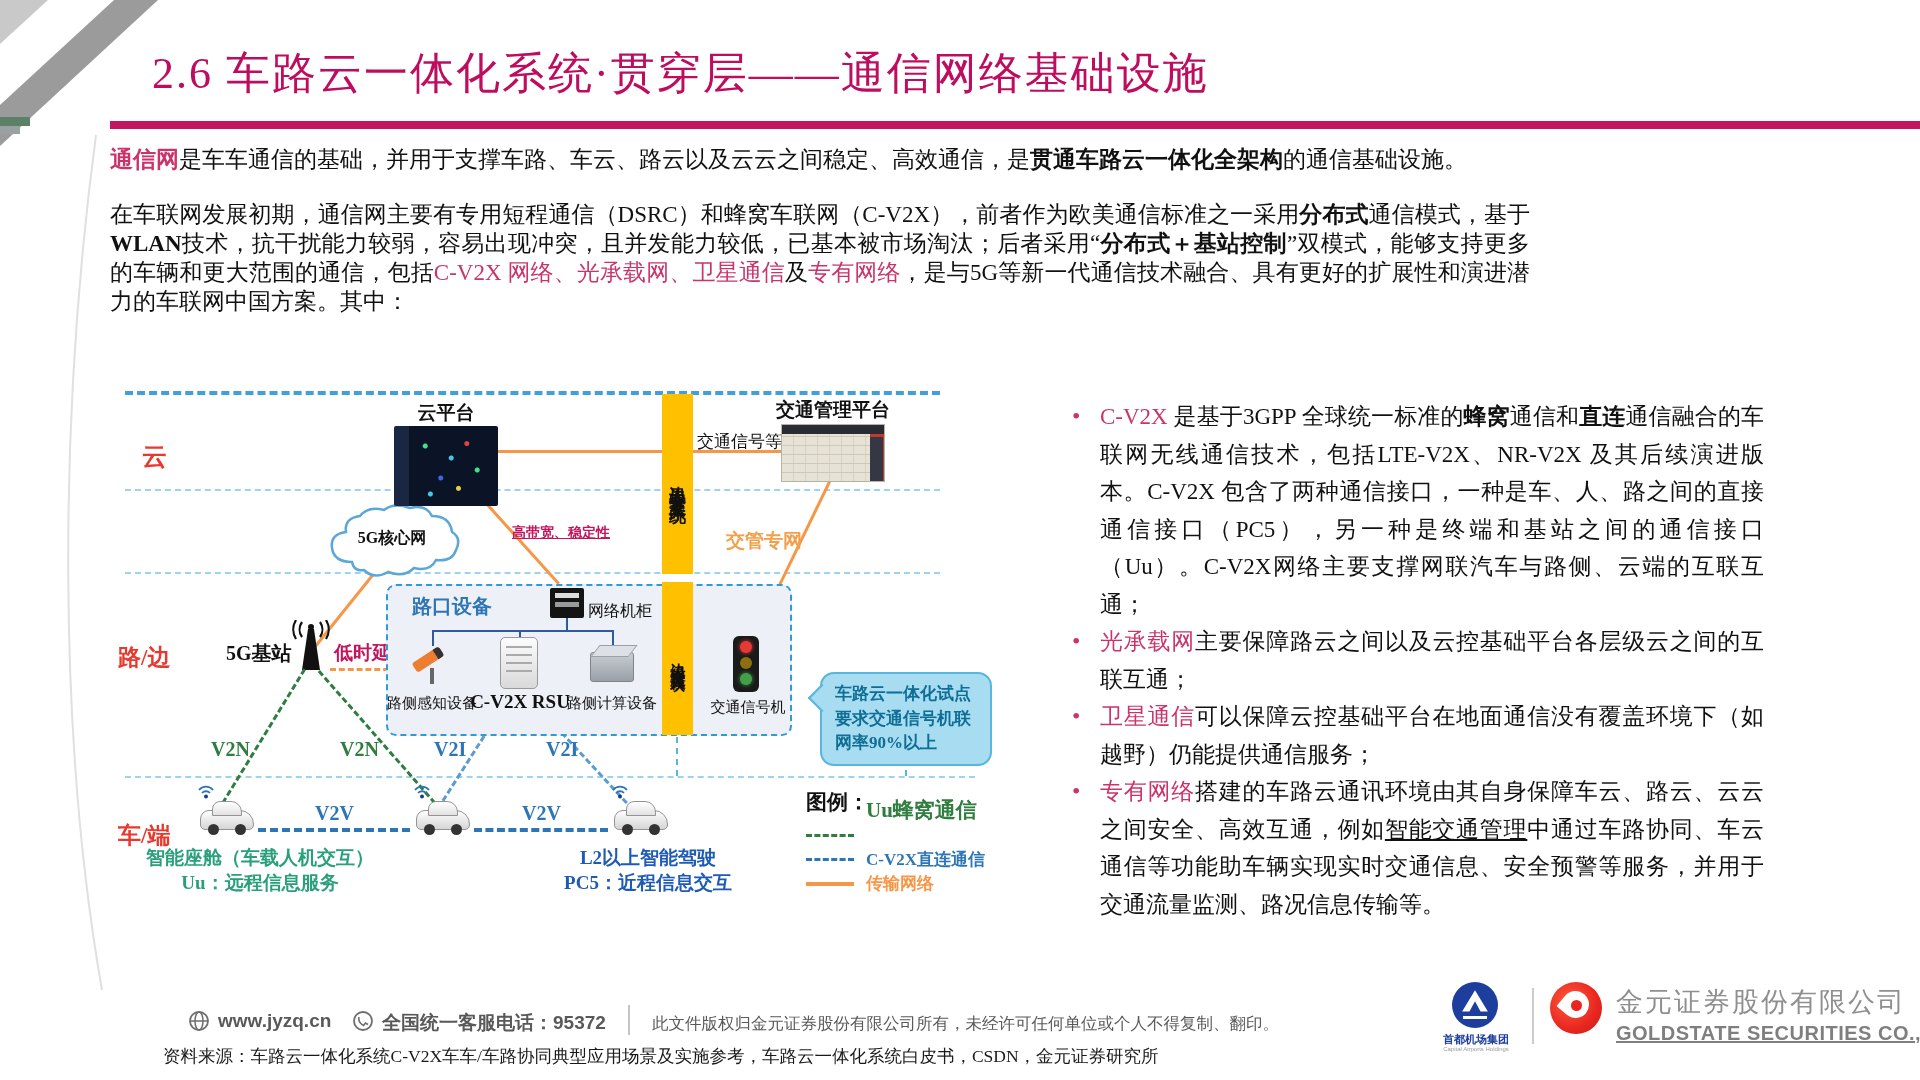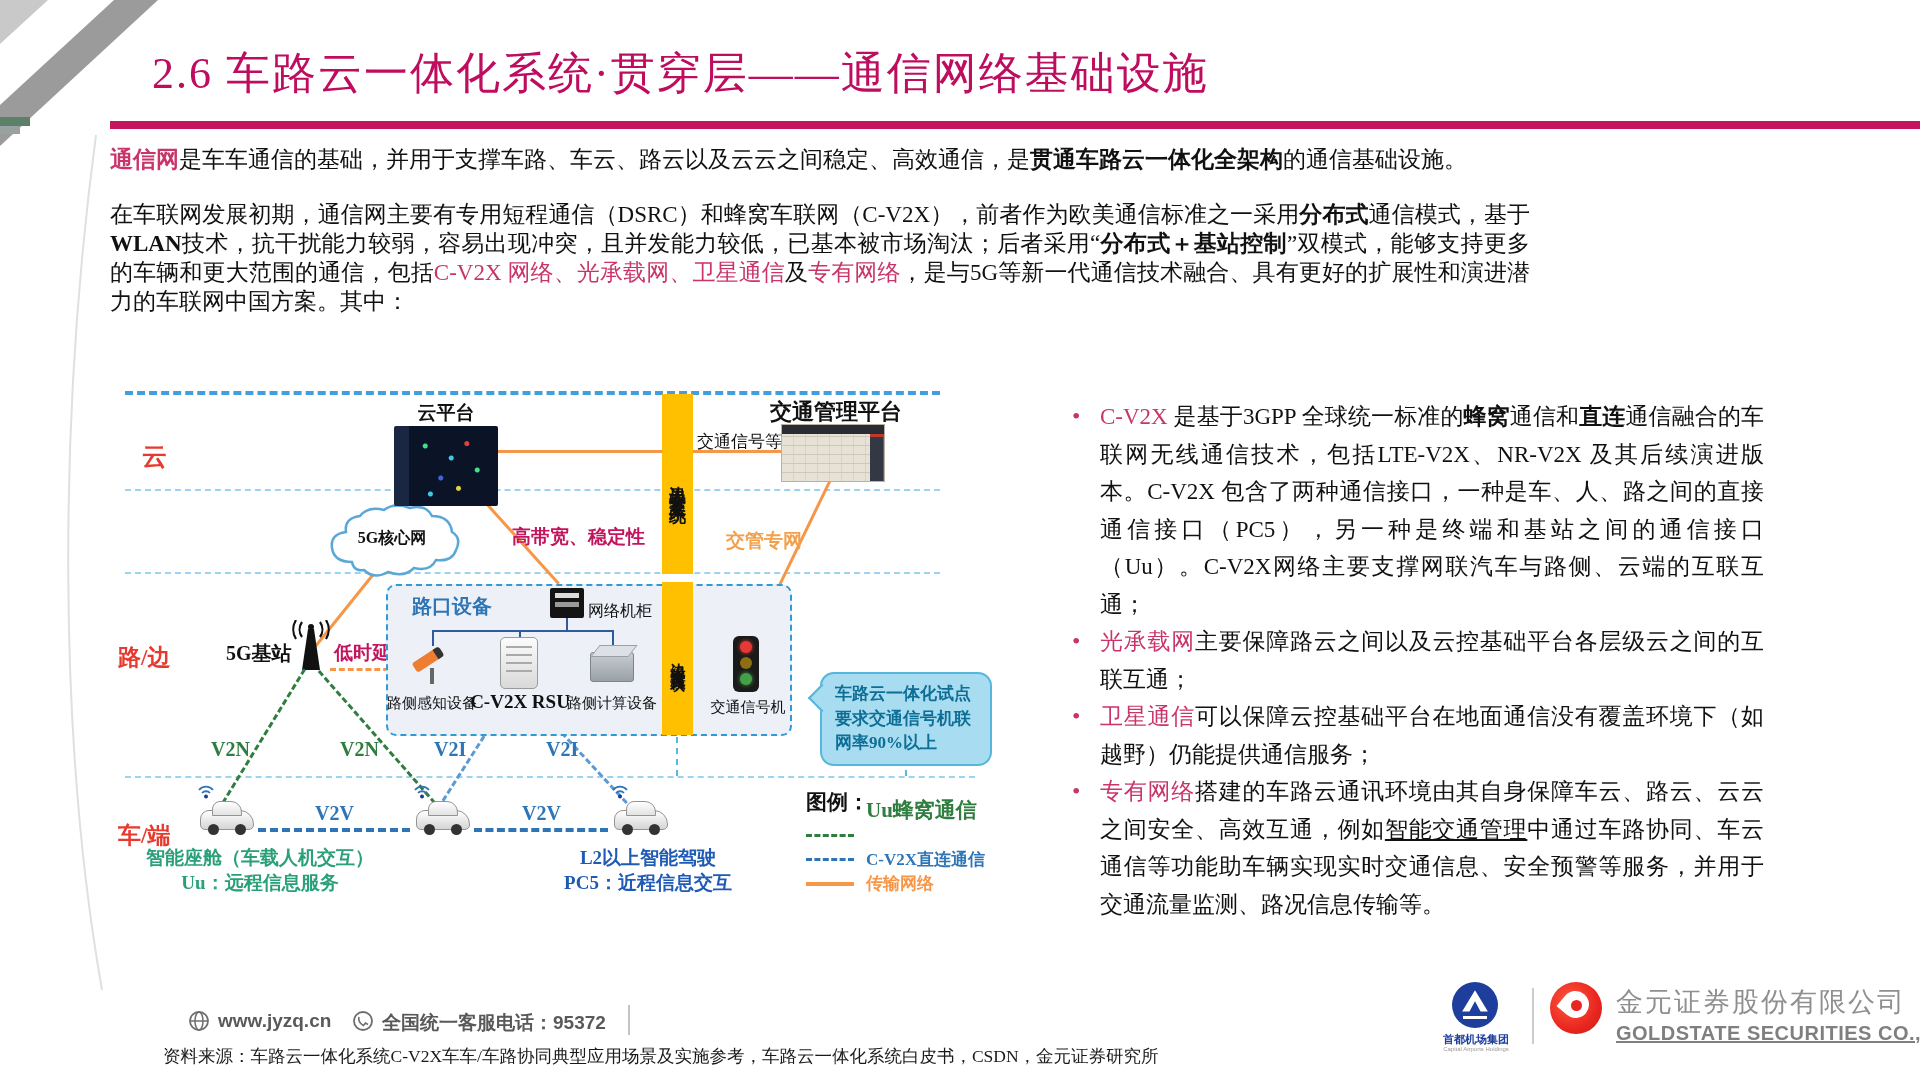--- a/index.html
+++ b/index.html
@@ -199,41 +199,41 @@
 
   <div class="dline l-orange" style="left:498px;top:450px;width:284px;"></div>
   <div class="dline l-orange" style="left:440px;top:481px;width:55px;transform:rotate(144.6deg);"></div>
   <div class="dline l-orange" style="left:390px;top:556px;width:118px;transform:rotate(128.8deg);"></div>
   <div class="dline l-orange" style="left:468px;top:481px;width:137px;transform:rotate(47.9deg);"></div>
   <div class="dline l-orange" style="left:833px;top:478px;width:191px;transform:rotate(115.8deg);"></div>
 
   <div class="abs diag-label b" style="left:394px;top:400px;width:104px;text-align:center;font-size:19px;">云平台</div>
   <div class="abs" id="cloud-img"></div>
 
-  <div class="abs diag-label b" style="left:770px;top:397px;width:126px;text-align:center;font-size:22px;">交通管理平台</div>
+  <div class="abs diag-label b" style="left:770px;top:397px;width:126px;text-align:center;font-size:19px;">交通管理平台</div>
   <div id="traffic-img"></div>
 
   <div class="gold-bar" style="left:662px;top:394px;height:180px;">
     <span style="font-size:17px;">边界安全交互系统</span>
   </div>
 
   <div class="gold-bar" style="left:662px;top:582px;height:153px;">
     <span style="font-size:15px;letter-spacing:2px;">边缘安全接入模块</span>
   </div>
   <div class="vdash" style="left:676px;top:737px;height:39px;"></div>
   <div class="vdash" style="left:905px;top:738px;height:38px;"></div>
 
   <div class="abs diag-label" style="left:697px;top:430px;font-size:17px;z-index:4;">交通信号等</div>
 
   <svg class="abs" style="left:320px;top:502px;" width="144" height="80" viewBox="0 0 144 80">
     <path d="M32 60 Q14 60 12 46 Q10 32 26 30 Q24 16 40 14 Q48 4 64 8 Q74 0 90 6 Q106 2 112 14 Q130 14 132 30 Q142 36 136 48 Q132 60 116 58 Q110 70 94 66 Q84 76 68 70 Q54 78 44 68 Q34 70 32 60 Z" fill="#ffffff" stroke="#5AA7D8" stroke-width="2.5"></path>
   </svg>
   <div class="abs b" style="left:330px;top:528px;width:124px;text-align:center;font-size:16px;z-index:2;">5G核心网</div>
 
-  <div class="abs b" style="left:512px;top:524px;font-size:19px;color:#C2155D;z-index:2;">高带宽、稳定性</div>
+  <div class="abs b" style="left:512px;top:524px;font-size:14px;color:#C2155D;z-index:2;text-decoration:underline;">高带宽、稳定性</div>
   <div class="abs b" style="left:726px;top:528px;font-size:19px;color:#F2A04B;z-index:2;">交管专网</div>
 
   <div class="abs" id="intersection-box"></div>
   <div class="abs blue-b" style="left:412px;top:593px;font-size:20px;z-index:2;">路口设备</div>
 
   <div class="cabinet" style="left:550px;top:588px;"></div>
   <div class="abs diag-label" style="left:588px;top:601px;z-index:2;">网络机柜</div>
   <div class="tree" style="left:566px;top:618px;width:2px;height:13px;"></div>
   <div class="tree" style="left:432px;top:630px;width:182px;height:2px;"></div>
   <div class="tree" style="left:432px;top:630px;width:2px;height:16px;"></div>
@@ -327,20 +327,21 @@
   </svg>
   <div class="abs footer-sans b" style="left:218px;top:1010px;font-size:19px;color:#595959;">www.jyzq.cn</div>
 
   <svg class="abs" style="left:352px;top:1010px;" width="22" height="22" viewBox="0 0 22 22">
     <circle cx="11" cy="11" r="9" fill="none" stroke="#6e6e6e" stroke-width="1.8"></circle>
     <path d="M7 7 q-1.5 5 4.5 8.5 l2 -2.5 l2.5 1.5" fill="none" stroke="#6e6e6e" stroke-width="1.6"></path>
   </svg>
   <div class="abs footer-sans b" style="left:382px;top:1010px;font-size:19px;color:#595959;">全国统一客服电话：95372</div>
 
   <div class="vsep" style="left:628px;top:1005px;height:30px;"></div>
+  <div class="abs footer-sans" style="left:652px;top:1013px;font-size:16.5px;color:#595959;">此文件版权归金元证券股份有限公司所有，未经许可任何单位或个人不得复制、翻印。</div>
 
   <div class="abs" style="left:163px;top:1044px;font-size:17.5px;color:#1a1a1a;">资料来源：车路云一体化系统C-V2X车车/车路协同典型应用场景及实施参考，车路云一体化系统白皮书，CSDN，金元证券研究所</div>
 
   <div class="airport-logo" style="left:1452px;top:982px;"></div>
   <div class="abs footer-sans b" style="left:1440px;top:1032px;width:72px;text-align:center;font-size:11px;color:#1D3E9C;">首都机场集团</div>
   <div class="abs footer-sans" style="left:1436px;top:1046px;width:80px;text-align:center;font-size:6px;color:#9a9a9a;">Capital Airports Holdings</div>
   <div class="vsep" style="left:1532px;top:988px;height:56px;background:#cccccc;"></div>
   <div class="jy-logo" style="left:1550px;top:982px;"></div>
   <div class="abs footer-sans" style="left:1616px;top:984px;font-size:27px;color:#8F8F8F;letter-spacing:2px;white-space:nowrap;">金元证券股份有限公司</div>
   <div class="abs footer-sans b" style="left:1616px;top:1022px;font-size:20px;color:#7F7F7F;letter-spacing:0.5px;white-space:nowrap;text-decoration:underline;">GOLDSTATE SECURITIES CO.,LTD.</div>

